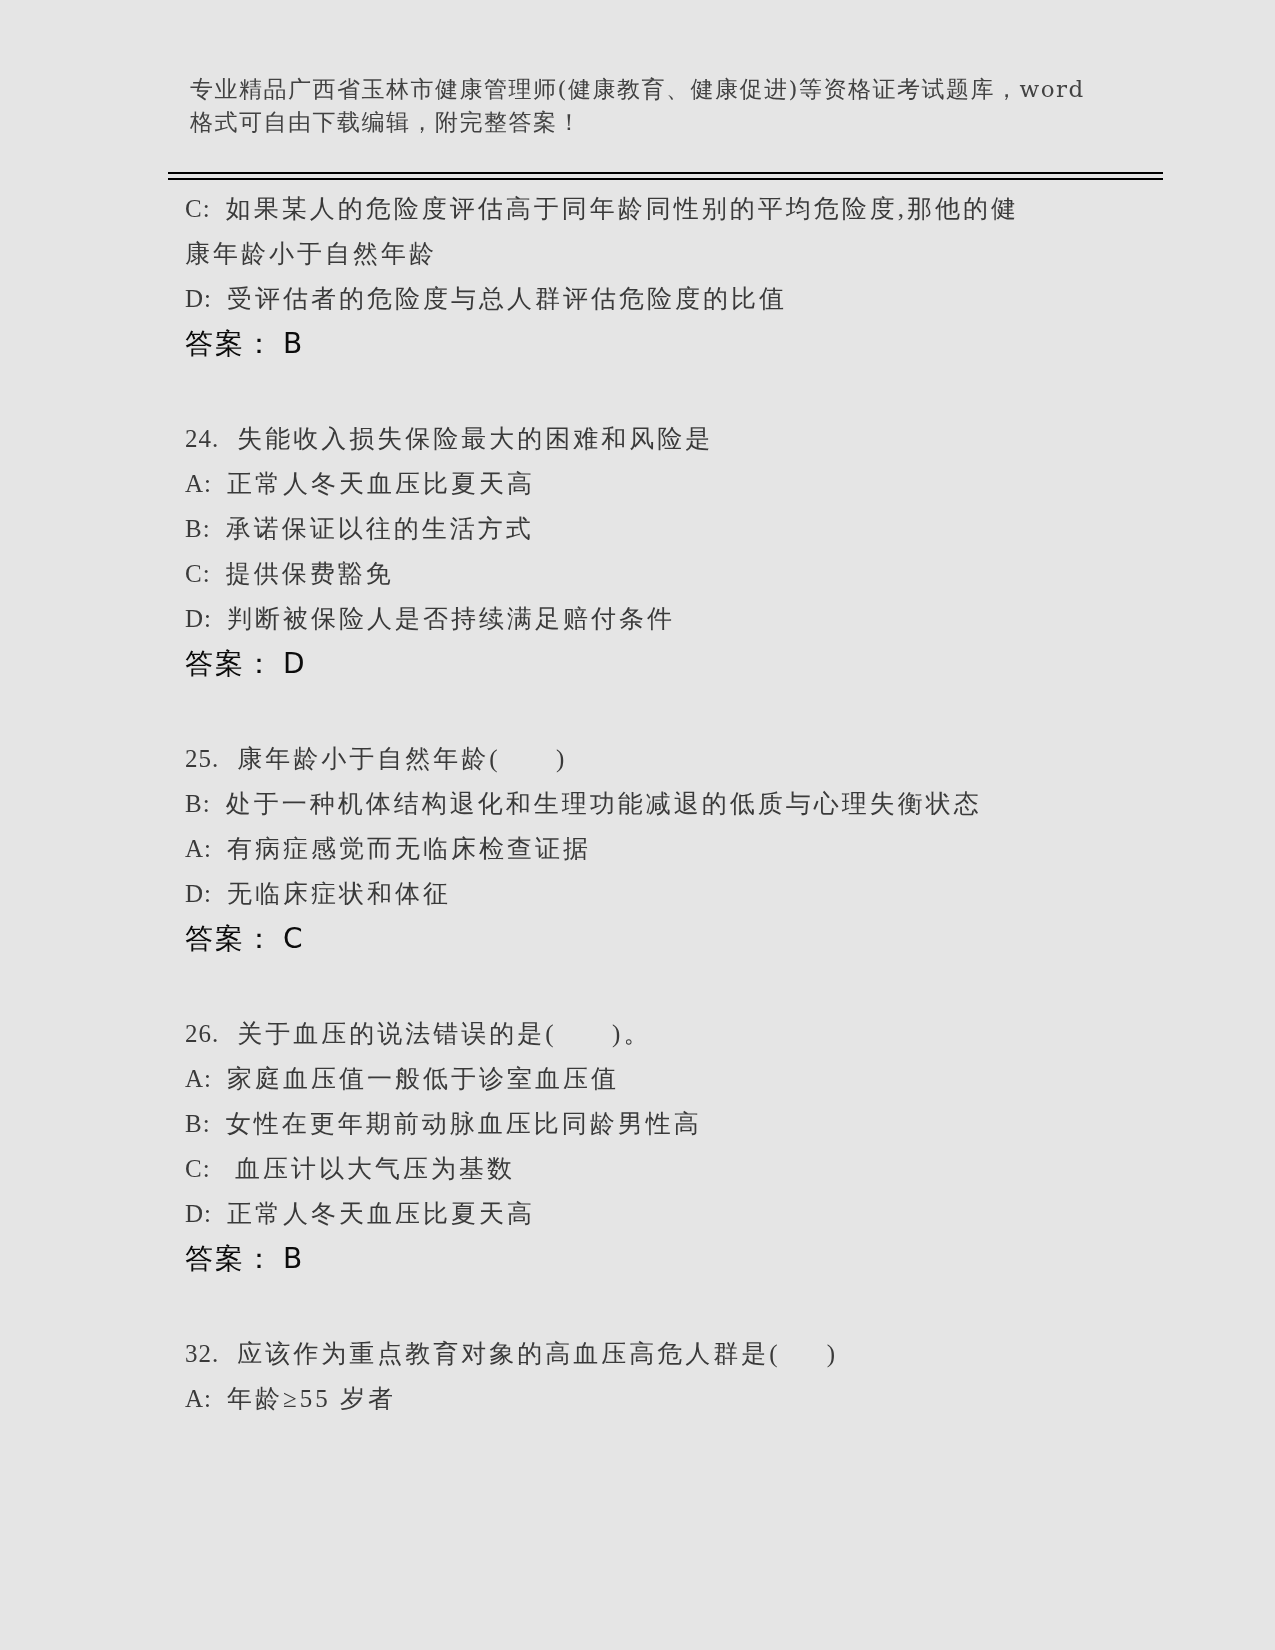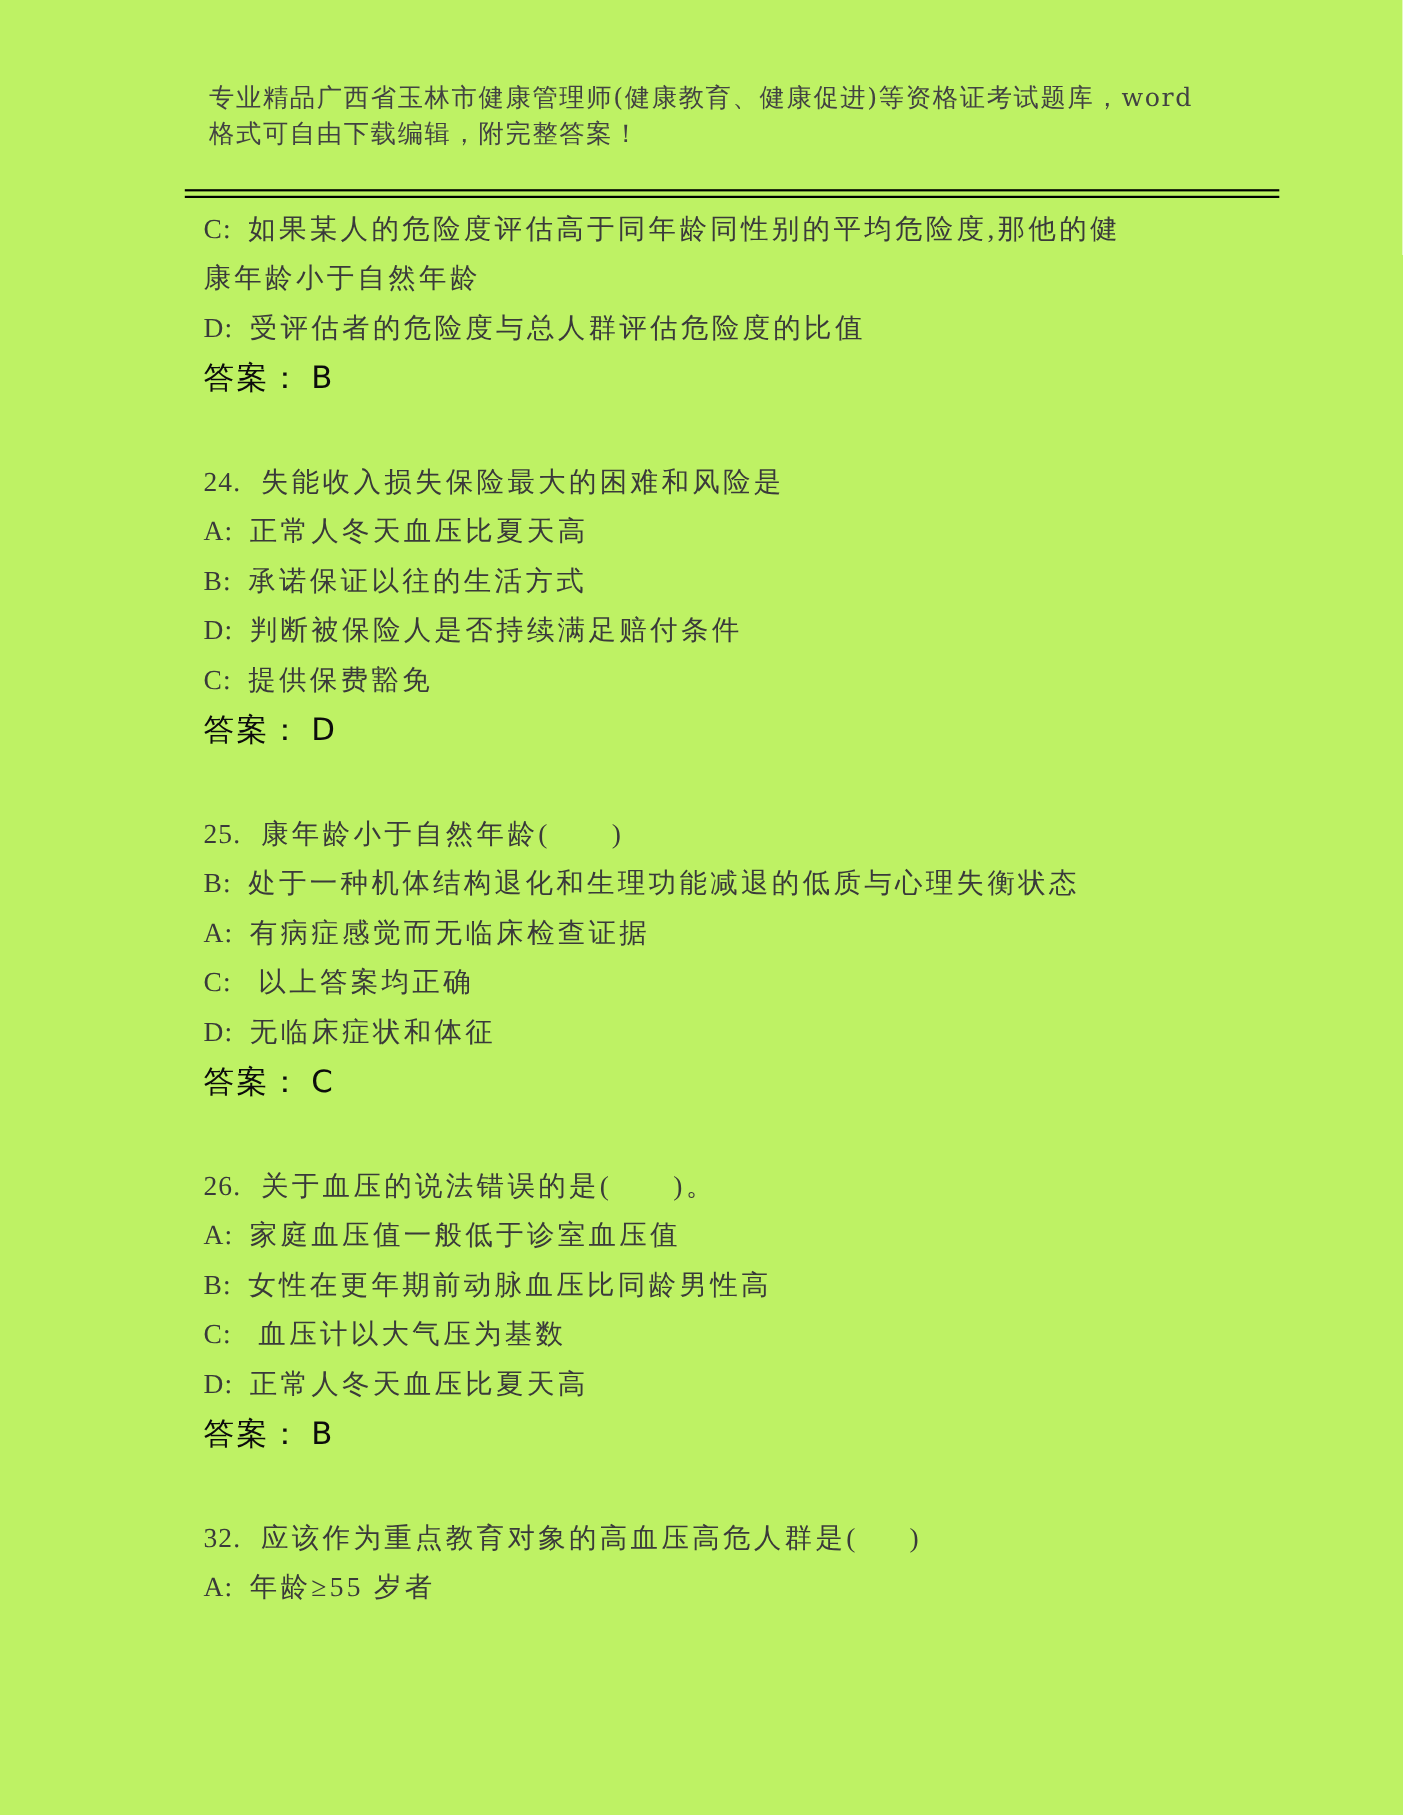--- a/index.html
+++ b/index.html
@@ -1,21 +1,21 @@
 <!DOCTYPE html>
 <html><head>
 <meta charset="utf-8">
 <style>
   html,body{margin:0;padding:0;background:#ffffff;}
   .page{
     position:relative;
     width:1275px;
     height:1650px;
     box-sizing:border-box;
-    background:#bef264;
+    background:#e5e5e5;
     padding:73px 112px 0 168px;
     font-family:"DejaVu Serif","Liberation Serif",serif;
     color:#3a3a3a;
     overflow:hidden;
   }
   .header-line{
     margin-left:22px;
     font-size:23px;
     line-height:33px;
     letter-spacing:1.5px;
@@ -63,29 +63,28 @@
       <div class="question-block">
         <div class="line"><span class="opt-label">C:</span><span>如果某人的危险度评估高于同年龄同性别的平均危险度,那他的健</span></div>
         <div class="line"><span>康年龄小于自然年龄</span></div>
         <div class="line"><span class="opt-label">D:</span><span>受评估者的危险度与总人群评估危险度的比值</span></div>
         <div class="line answer-line"><span class="ans-label">答案：</span><span>B</span></div>
       </div>
       <div class="question-block">
         <div class="line"><span class="num">24.</span><span>失能收入损失保险最大的困难和风险是</span></div>
         <div class="line"><span class="opt-label">A:</span><span>正常人冬天血压比夏天高</span></div>
         <div class="line"><span class="opt-label">B:</span><span>承诺保证以往的生活方式</span></div>
+        <div class="line"><span class="opt-label">C:</span><span>提供保费豁免</span></div>
         <div class="line"><span class="opt-label">D:</span><span>判断被保险人是否持续满足赔付条件</span></div>
-        <div class="line"><span class="opt-label">C:</span><span>提供保费豁免</span></div>
         <div class="line answer-line"><span class="ans-label">答案：</span><span>D</span></div>
       </div>
       <div class="question-block">
         <div class="line"><span class="num">25.</span><span>康年龄小于自然年龄(      )</span></div>
         <div class="line"><span class="opt-label">B:</span><span>处于一种机体结构退化和生理功能减退的低质与心理失衡状态</span></div>
         <div class="line"><span class="opt-label">A:</span><span>有病症感觉而无临床检查证据</span></div>
-        <div class="line"><span class="opt-label">C:</span><span> 以上答案均正确</span></div>
         <div class="line"><span class="opt-label">D:</span><span>无临床症状和体征</span></div>
         <div class="line answer-line"><span class="ans-label">答案：</span><span>C</span></div>
       </div>
       <div class="question-block">
         <div class="line"><span class="num">26.</span><span>关于血压的说法错误的是(      )。</span></div>
         <div class="line"><span class="opt-label">A:</span><span>家庭血压值一般低于诊室血压值</span></div>
         <div class="line"><span class="opt-label">B:</span><span>女性在更年期前动脉血压比同龄男性高</span></div>
         <div class="line"><span class="opt-label">C:</span><span> 血压计以大气压为基数</span></div>
         <div class="line"><span class="opt-label">D:</span><span>正常人冬天血压比夏天高</span></div>
         <div class="line answer-line"><span class="ans-label">答案：</span><span>B</span></div>

